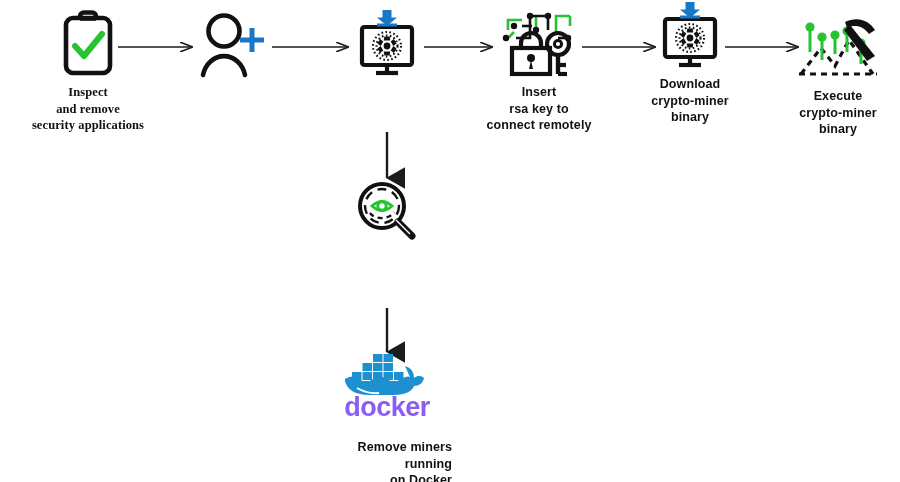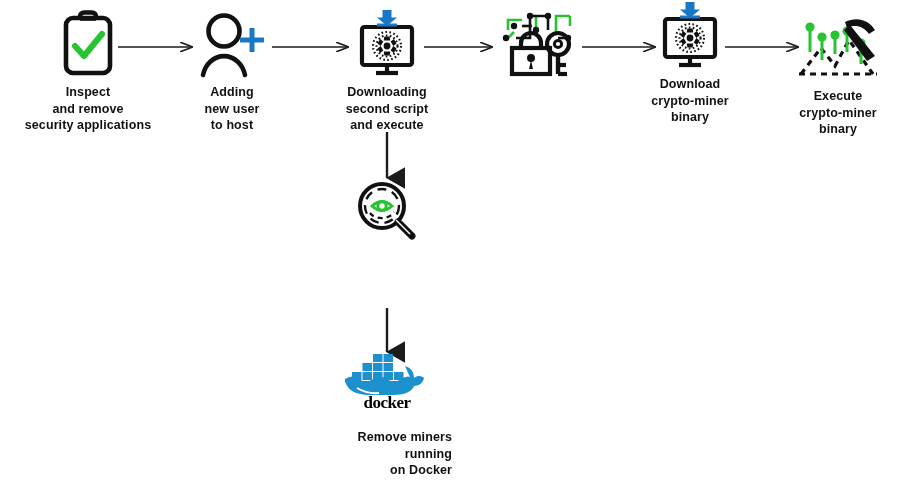--- a/index.html
+++ b/index.html
@@ -8,22 +8,22 @@
     font-family:"Liberation Sans", sans-serif;
     overflow:hidden;position:relative;
   }
   #flow{position:absolute;left:0;top:0;width:900px;height:482px;}
   .node{position:absolute;text-align:center;}
   .icon-box{height:72px;display:flex;align-items:center;justify-content:center;}
   .label{
     font-size:12.5px;font-weight:bold;color:#111111;
     line-height:1.32;letter-spacing:0.1px;margin-top:4px;white-space:pre-line;
   }
-  .docker-word{font-size:17px;font-weight:bold;color:#000000;letter-spacing:-0.5px;
-    line-height:1;margin-top:-2px;font-family:Liberation Serif, serif;}
+  .docker-word{font-size:27px;font-weight:bold;color:#8b5cf6;letter-spacing:-0.5px;
+    line-height:1;margin-top:-2px;font-family:Liberation Sans, sans-serif;}
 </style>
 </head>
 <body>
 
 <svg id="flow" viewBox="0 0 900 482">
   <defs>
     <marker id="ah" markerWidth="9" markerHeight="7" refX="8.5" refY="3.5" orient="auto">
       <path d="M0,0 L9,3.5 L0,7" fill="none" stroke="#1b1b1b" stroke-width="1.1"></path>
     </marker>
     <marker id="av" markerWidth="9" markerHeight="8" refX="4.5" refY="7.6" orient="auto">
@@ -36,21 +36,21 @@
     <line x1="424" y1="47" x2="492" y2="47" marker-end="url(#ah)"></line>
     <line x1="582" y1="47" x2="655" y2="47" marker-end="url(#ah)"></line>
     <line x1="725" y1="47" x2="798" y2="47" marker-end="url(#ah)"></line>
   </g>
   <g stroke="#1b1b1b" stroke-width="2.4" fill="none">
     <line x1="387" y1="132" x2="387" y2="178" marker-end="url(#av)"></line>
     <line x1="387" y1="308" x2="387" y2="352" marker-end="url(#av)"></line>
   </g>
 </svg>
 
-<div class="node" style="left:8px;top:8px;width:160px;">
+<div class="node" style="left:8px;top:8px;width:160px;font-family:Liberation Serif, serif;">
   <div class="icon-box">
     <svg width="58" height="70" viewBox="0 0 58 70">
       <rect x="7" y="9" width="44" height="55" rx="7" fill="none" stroke="#111" stroke-width="4.6"></rect>
       <path d="M21 10 v-2.5 a4 4 0 0 1 4-4 h8 a4 4 0 0 1 4 4 V10" fill="none" stroke="#111" stroke-width="4.6" stroke-linejoin="round"></path>
       <line x1="21" y1="9.5" x2="37" y2="9.5" stroke="#111" stroke-width="4.6"></line>
       <path d="M16 37 L25 47 L43 25" fill="none" stroke="#27c330" stroke-width="6" stroke-linecap="round" stroke-linejoin="round"></path>
     </svg>
   </div>
   <div class="label">Inspect
 and remove
@@ -59,23 +59,20 @@
 
 <div class="node" style="left:182px;top:8px;width:100px;">
   <div class="icon-box">
     <svg width="72" height="70" viewBox="0 0 72 70">
       <circle cx="28" cy="22" r="15.5" fill="none" stroke="#111" stroke-width="4.6"></circle>
       <path d="M7 66 a21.5 24 0 0 1 42 0" fill="none" stroke="#111" stroke-width="4.6" stroke-linecap="round"></path>
       <line x1="56" y1="19" x2="56" y2="43" stroke="#1878c8" stroke-width="5"></line>
       <line x1="44" y1="31" x2="68" y2="31" stroke="#1878c8" stroke-width="5"></line>
     </svg>
   </div>
-  <div class="label">Adding
-new user
-to host</div>
 </div>
 
 <div class="node" style="left:322px;top:8px;width:130px;">
   <div class="icon-box">
     <svg width="70" height="72" viewBox="0 0 70 72">
       <rect x="10" y="19" width="50" height="38" rx="2.5" fill="none" stroke="#111" stroke-width="4.2"></rect>
       <line x1="35" y1="57" x2="35" y2="64" stroke="#111" stroke-width="4.2"></line>
       <line x1="24" y1="65" x2="46" y2="65" stroke="#111" stroke-width="4.2"></line>
       <g stroke="#111" stroke-width="2.1" fill="none">
         <circle cx="35" cy="38" r="14" stroke-dasharray="1.6 2.4"></circle>
@@ -87,23 +84,20 @@
         <path d="M25.5 35.4l2.6-4.5 3.2 2.5-2.6 4.5zM44.5 40.6l-2.6 4.5-3.2-2.5 2.6-4.5z"></path>
         <path d="M25.5 40.6l2.6 4.5 3.2-2.5-2.6-4.5zM44.5 35.4l-2.6-4.5-3.2 2.5 2.6 4.5z"></path>
       </g>
       <g fill="#1878c8">
         <rect x="30.5" y="2" width="9" height="8"></rect>
         <path d="M25 9.5 h20 L35 18 Z"></path>
       </g>
       <rect x="25" y="15.5" width="20" height="3" fill="#1878c8"></rect>
     </svg>
   </div>
-  <div class="label">Downloading
-second script
-and execute</div>
 </div>
 
 <div class="node" style="left:478px;top:8px;width:122px;">
   <div class="icon-box">
     <svg width="86" height="72" viewBox="0 0 86 72">
       <g fill="none" stroke="#27c330" stroke-width="2.6">
         <path d="M12 22 v-10 h14"></path>
         <path d="M12 30 l6 -6"></path>
         <path d="M40 8 v16"></path>
         <path d="M60 24 v-16 h14"></path>
@@ -127,20 +121,23 @@
       <rect x="16" y="40" width="38" height="26" fill="none" stroke="#111" stroke-width="4.2"></rect>
       <circle cx="35" cy="50" r="4" fill="#111"></circle>
       <path d="M35 52 l-2 9 h4 z" fill="#111"></path>
       <circle cx="62" cy="36" r="11" fill="none" stroke="#111" stroke-width="4.2"></circle>
       <circle cx="62" cy="36" r="3.6" fill="none" stroke="#111" stroke-width="3"></circle>
       <path d="M62 47 v19" fill="none" stroke="#111" stroke-width="4.4"></path>
       <path d="M62 57 h8" fill="none" stroke="#111" stroke-width="4.2"></path>
       <path d="M62 66 h9" fill="none" stroke="#111" stroke-width="4.2"></path>
     </svg>
   </div>
+  <div class="label">Insert
+rsa key to
+connect remotely</div>
 </div>
 
 <div class="node" style="left:630px;top:0;width:120px;">
   <div class="icon-box">
     <svg width="70" height="72" viewBox="0 0 70 72">
       <rect x="10" y="19" width="50" height="38" rx="2.5" fill="none" stroke="#111" stroke-width="4.2"></rect>
       <line x1="35" y1="57" x2="35" y2="64" stroke="#111" stroke-width="4.2"></line>
       <line x1="24" y1="65" x2="46" y2="65" stroke="#111" stroke-width="4.2"></line>
       <g stroke="#111" stroke-width="2.1" fill="none">
         <circle cx="35" cy="38" r="14" stroke-dasharray="1.6 2.4"></circle>

